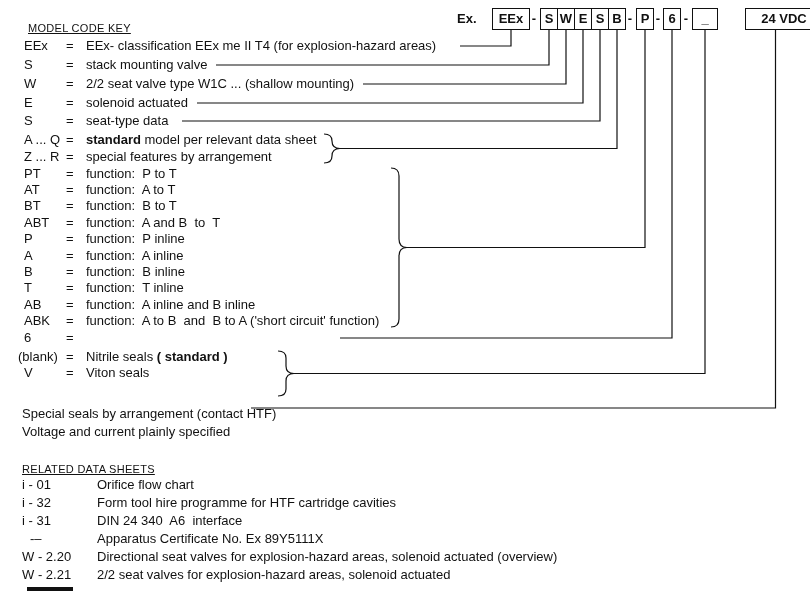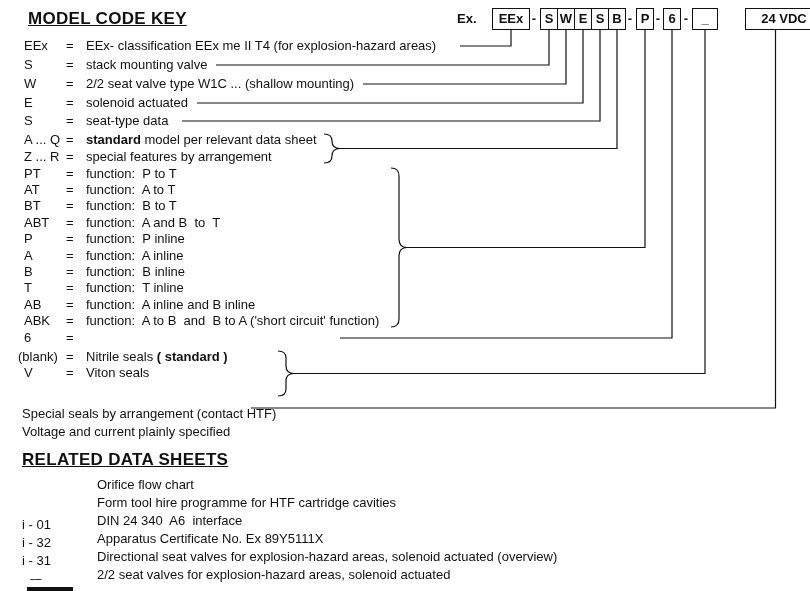--- a/index.html
+++ b/index.html
@@ -3,22 +3,22 @@
 <meta charset="utf-8">
 <style>
   * { margin:0; padding:0; box-sizing:border-box; }
   html,body { background:#ffffff; }
   #page {
     position:relative; width:810px; height:591px; background:#fff;
     font-family:"Liberation Sans", sans-serif; color:#111; font-size:13px;
     overflow:hidden;
   }
   .sec-title {
-    position:absolute; font-size:17px; font-weight:bold;
-    text-decoration:underline; letter-spacing:.3px; white-space:pre;
+    position:absolute; font-size:11px; font-weight:normal;
+    text-decoration:underline; letter-spacing:.3px; white-space:pre;margin-top:13px;
   }
   svg.lines { position:absolute; left:0; top:0; }
   .krow { position:absolute; left:0; right:0; height:16px; line-height:16px; }
   .kcode { position:absolute; left:24px; white-space:pre; }
   .kcode.wide { left:18px; }
   .keq   { position:absolute; left:66px; }
   .kdesc { position:absolute; left:86px; white-space:pre; }
   .plain { position:absolute; left:22px; white-space:pre;margin-top:24px; }
   .exlabel {
     position:absolute; left:457px; top:8px; height:22px; line-height:22px;
@@ -26,21 +26,21 @@
   }
   .cbox {
     position:absolute; top:8px; height:22px; line-height:20px;
     border:1px solid #111; text-align:center; font-weight:bold; white-space:pre;
   }
   .dash {
     position:absolute; top:8px; height:22px; line-height:22px;
     text-align:center; font-weight:bold;
   }
   .rrow { position:absolute; left:0; right:0; height:16px; line-height:16px; }
-  .rcode { position:absolute; left:22px; white-space:pre;margin-top:40px; }
+  .rcode { position:absolute; left:22px; white-space:pre; }
   .rdesc { position:absolute; left:97px; white-space:pre; }
   .artifact { position:absolute; background:#111; }
 </style>
 </head>
 <body>
 
 <div id="page">
 
   <svg class="lines" width="810" height="591" viewBox="0 0 810 591">
     <g stroke="#111" stroke-width="1.2" fill="none">

